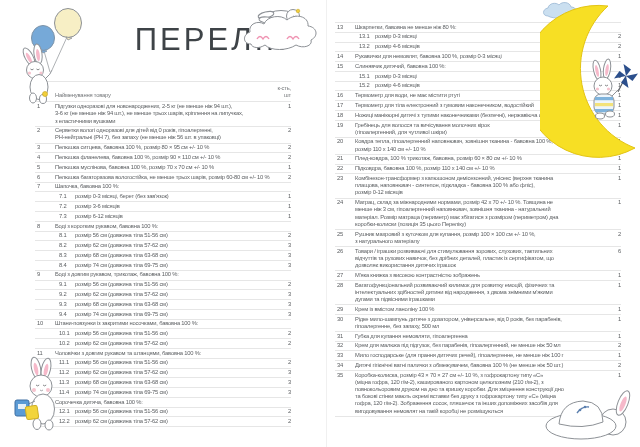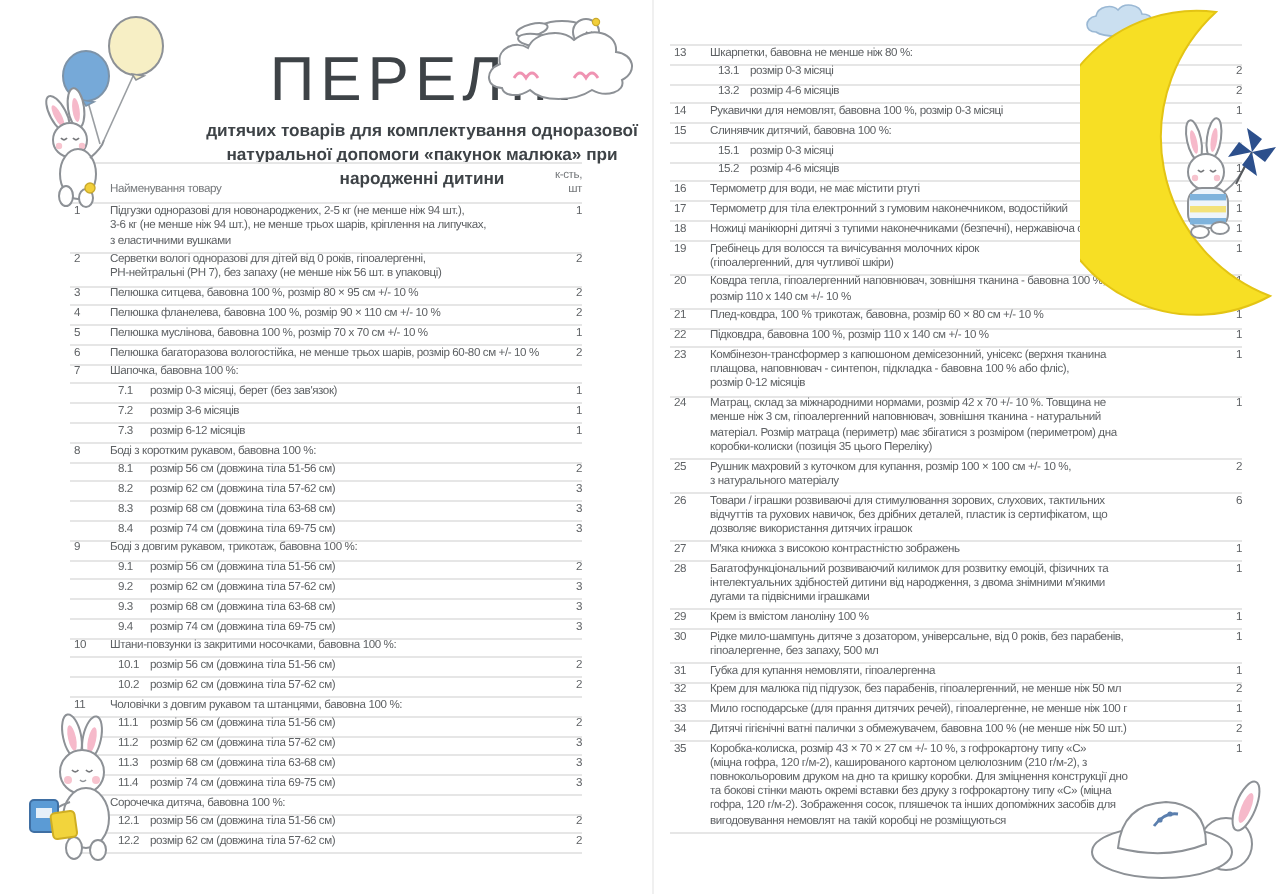--- a/index.html
+++ b/index.html
@@ -29,23 +29,20 @@
   
   .illus{position:absolute;z-index:2;}
 </style>
 </head>
 <body>
 
 <div class="divider"></div>
 
 <div class="title-wrap">
   <h1 class="doc-title">ПЕРЕЛІК</h1>
-  <div class="doc-subtitle">дитячих товарів для комплектування одноразової
-натуральної допомоги «пакунок малюка» при
-народженні дитини</div>
 </div>
 
 <div class="tbl tbl-left">
   <div class="thead">
     <span class="num">№</span>
     <span class="nm">Найменування товару</span>
     <span class="qty">к-сть,
 шт</span>
   </div>
   <div>

